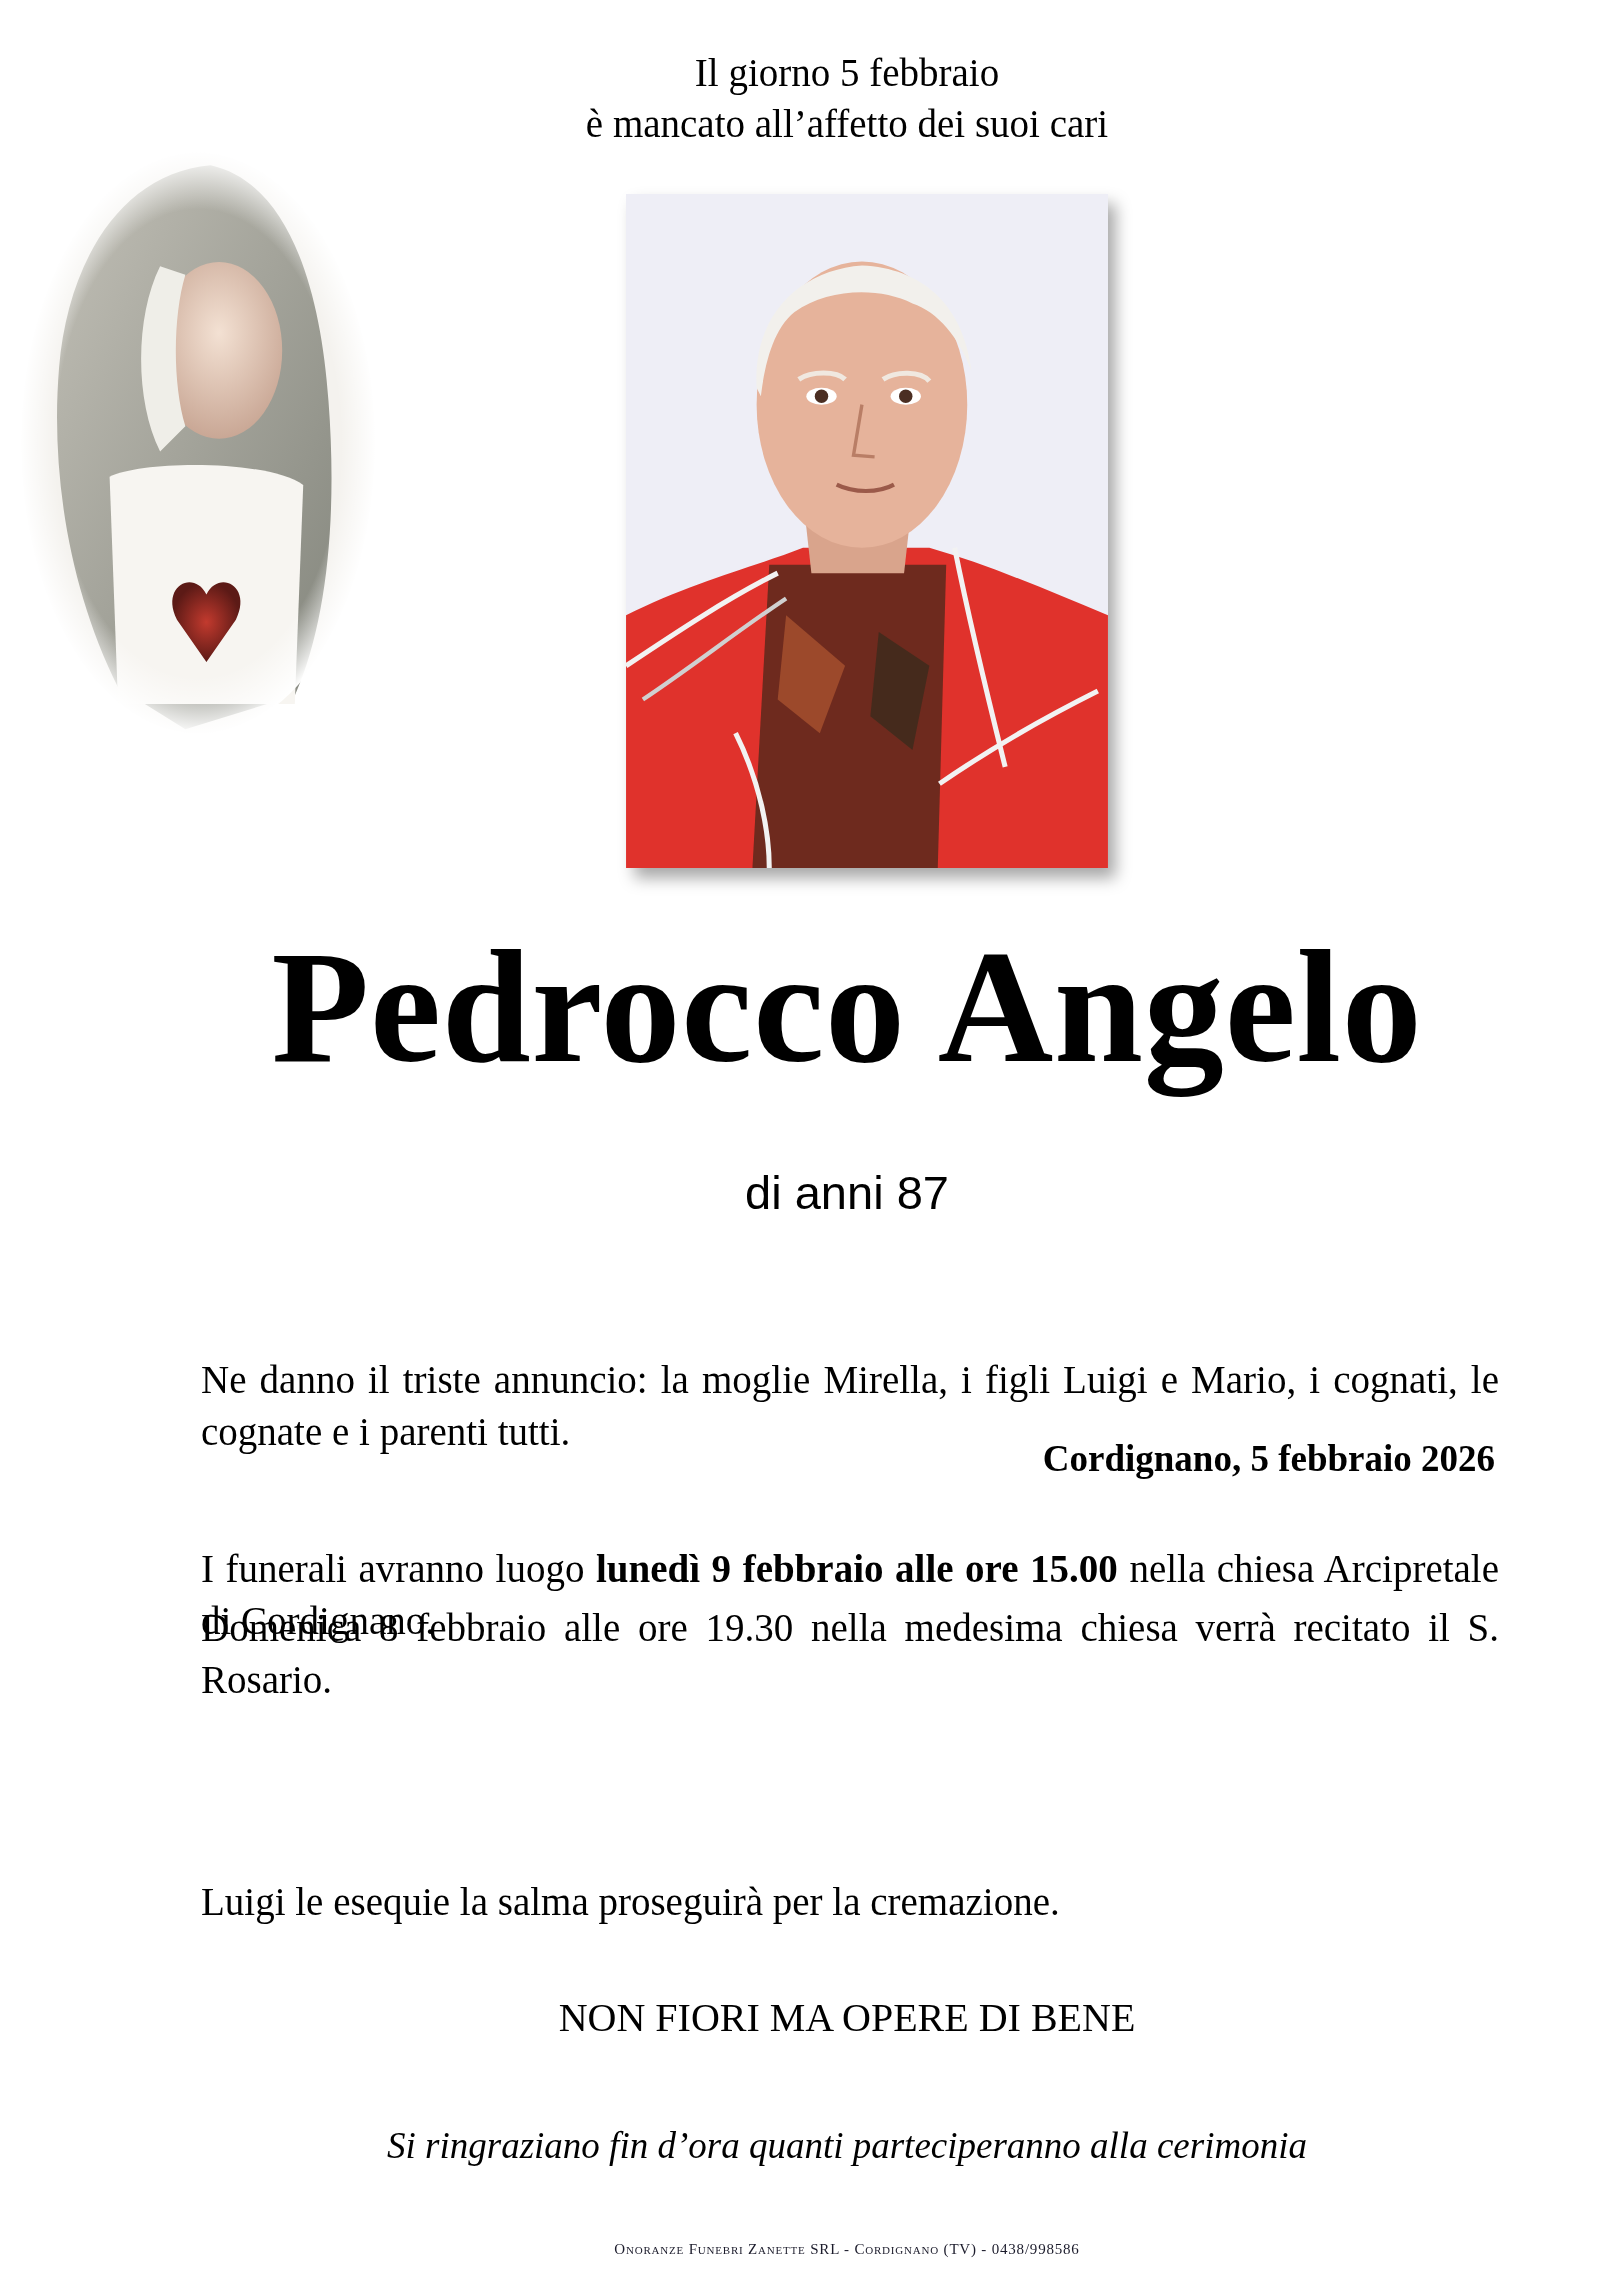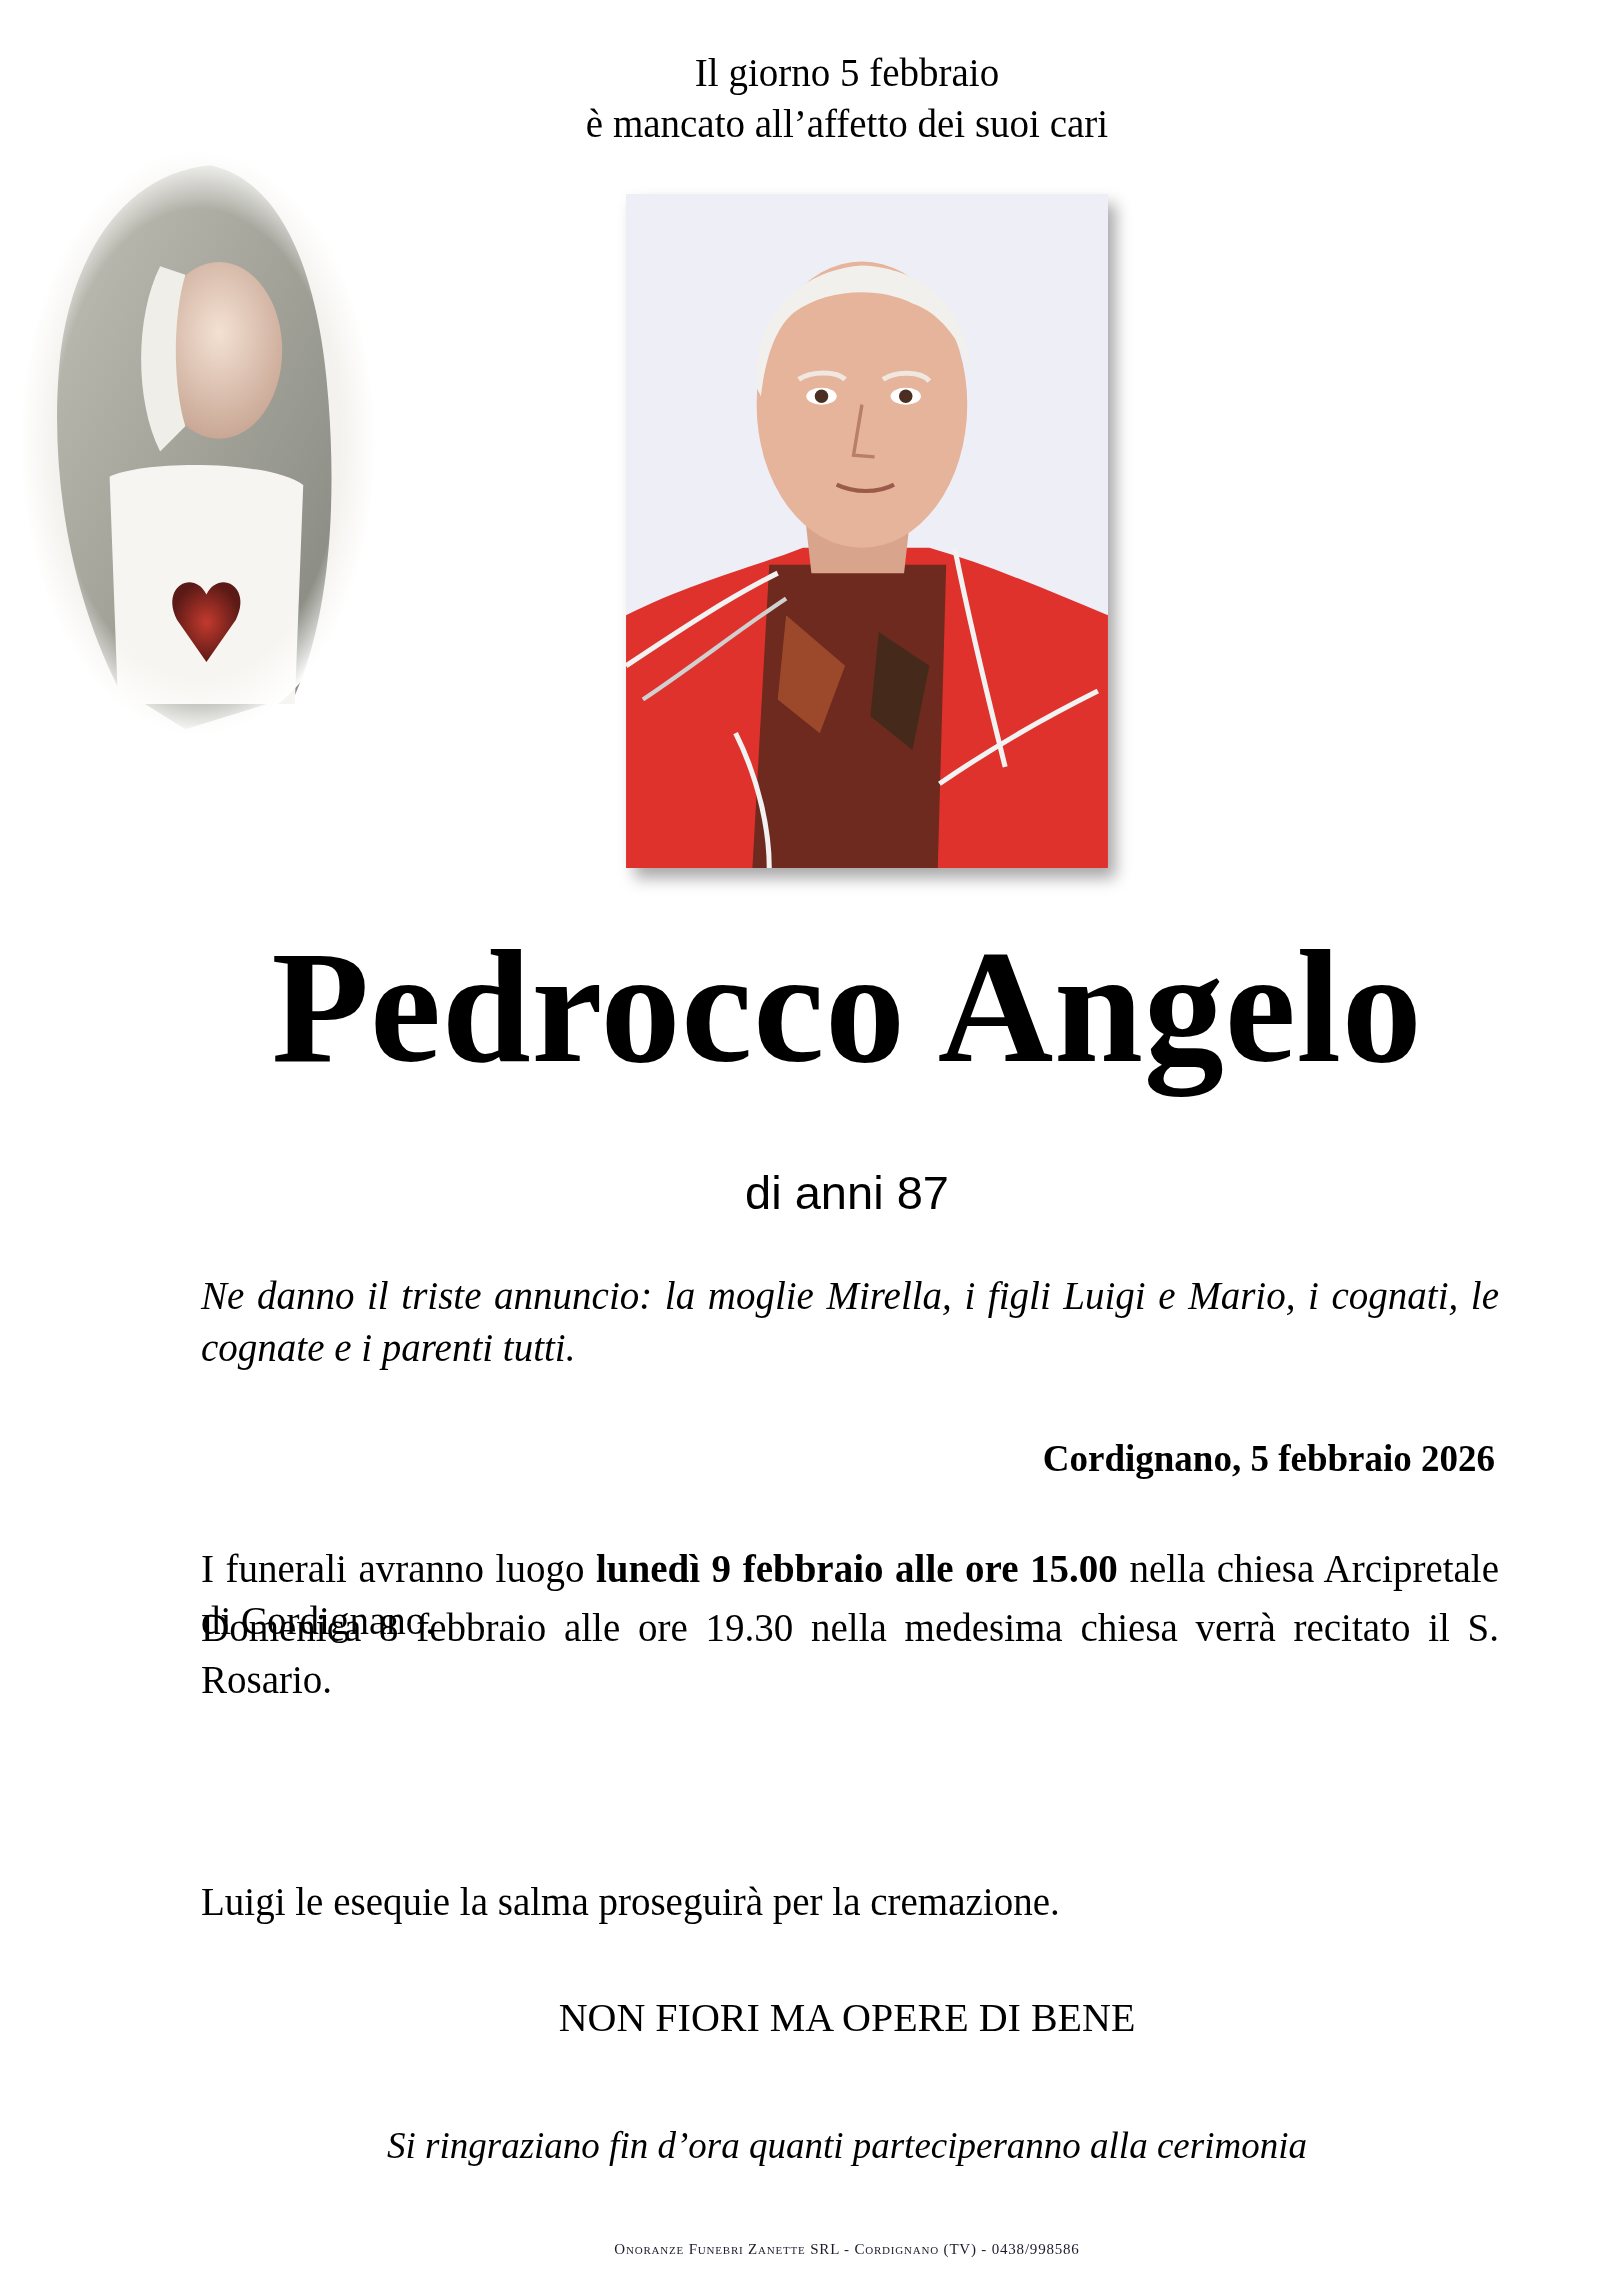--- a/index.html
+++ b/index.html
@@ -13,21 +13,21 @@
   
   .madonna { left: 17px; top: 148px; width: 362px; height: 590px; }
 
   
   .photo-wrap { left: 626px; top: 194px; width: 482px; height: 674px; box-shadow: 8.4px 10px 15px rgba(0,0,0,0.35); overflow: hidden; background: #eeeef6; }
 
   .name { left: 0; width: 1694px; top: 915px; text-align: center; font-size: 160px; font-weight: bold; line-height: 185px; letter-spacing: 0.8px; }
   .age { left: 0; width: 1694px; top: 1163px; text-align: center; font-size: 47px; line-height: 59px; }
 
   .para { left: 201px; width: 1298px; font-size: 39px; line-height: 52px; text-align: justify; }
-  .p1 { top: 1270px; font-style: italic; }
+  .p1 { top: 1354px; }
   .place-date { right: 124px; top: 1433px; font-size: 37px; font-weight: bold; line-height: 51px; }
   .p2 { top: 1522px; margin-top: 21px; }
   .p3 { top: 1602px; }
   .p4 { top: 1876px; }
   .nonfiori { left: 0; width: 1694px; top: 1992px; text-align: center; font-size: 40px; line-height: 51px; }
   .thanks { left: 0; width: 1694px; top: 2120px; text-align: center; font-size: 37px; font-style: italic; line-height: 51px; }
   .footer { left: 0; width: 1694px; top: 2238px; text-align: center; font-size: 15px; letter-spacing: 0.8px; color: #1b1b2b; font-variant: small-caps; line-height: 22px; }
   .b { font-weight: bold; }
 </style>
 </head>

